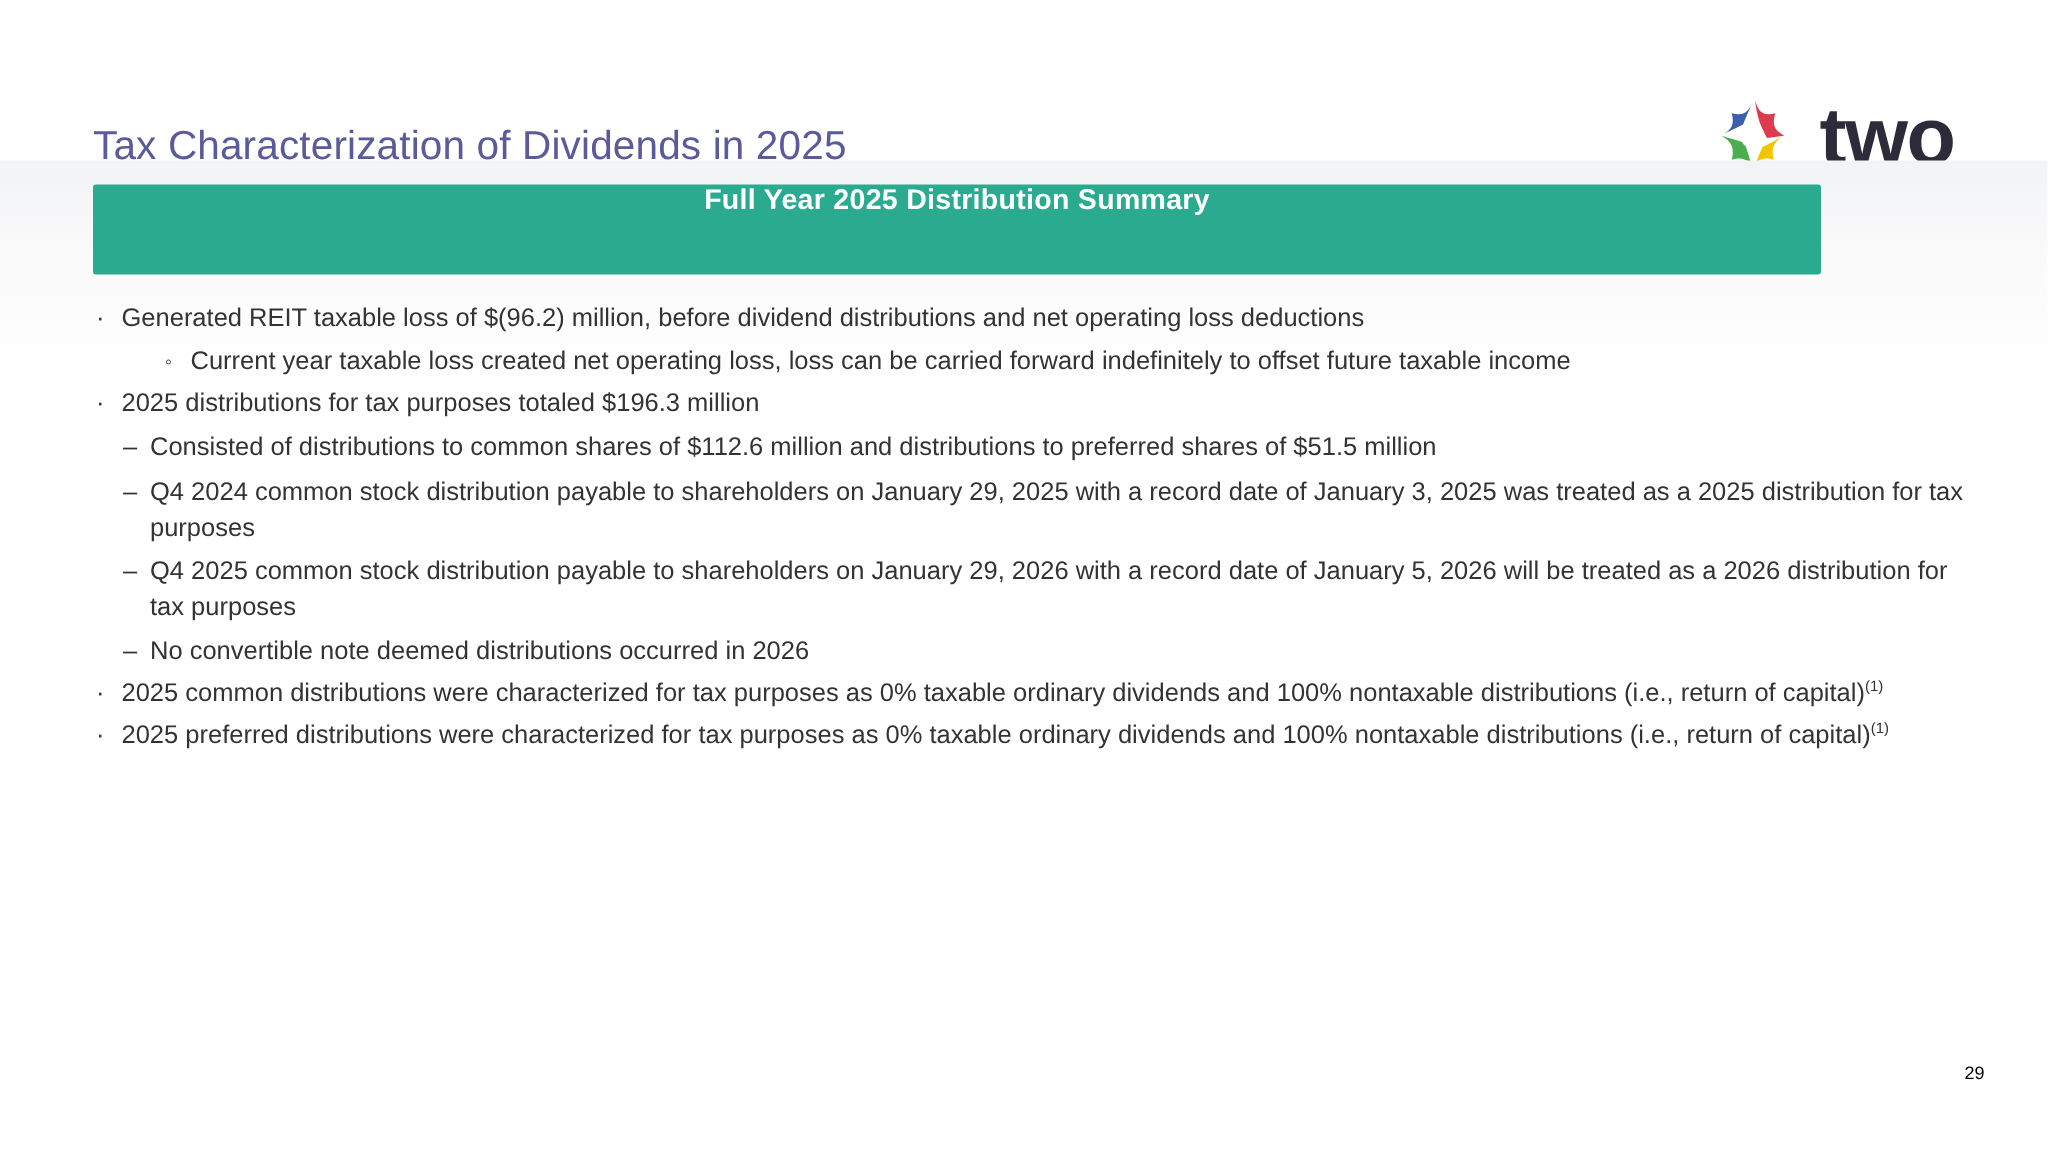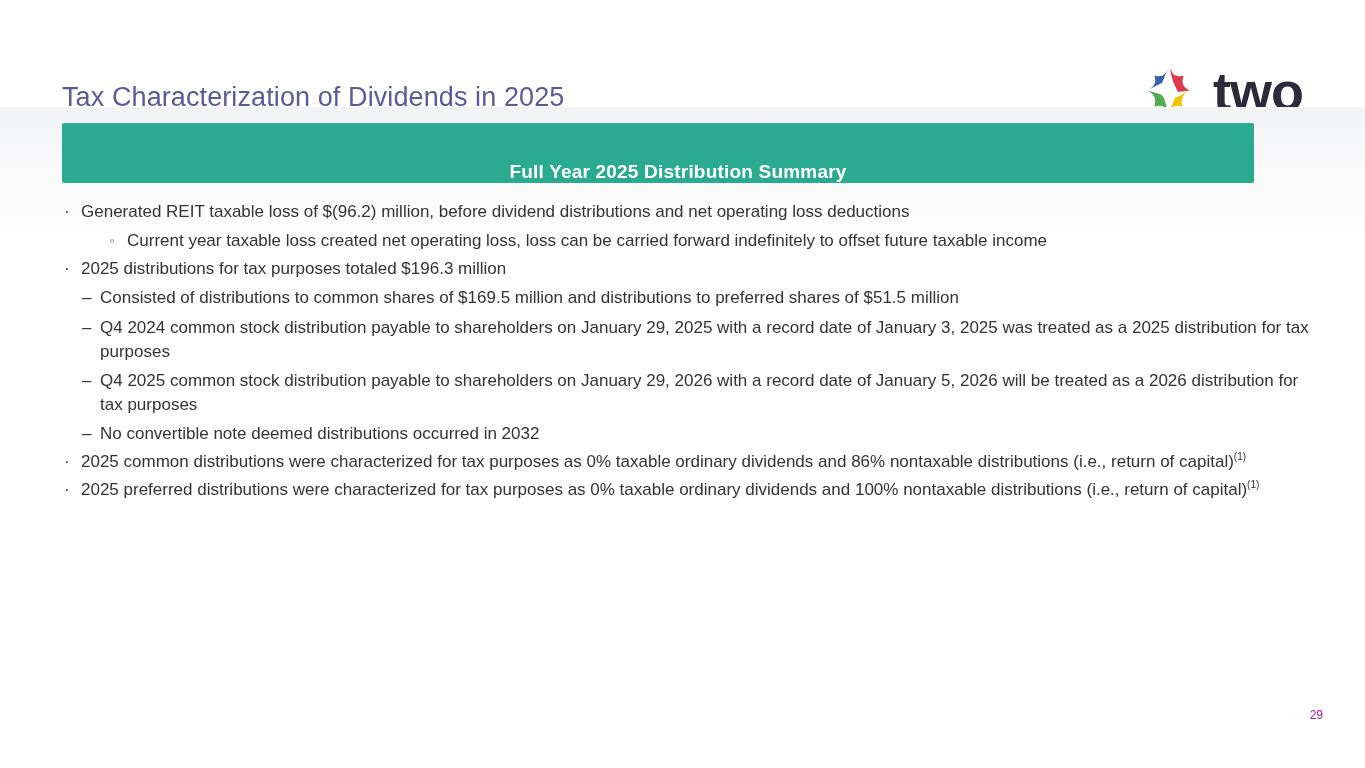--- a/index.html
+++ b/index.html
@@ -73,23 +73,22 @@
   
   .banner {
     position: absolute;
     left: 62px;
     top: 123px;
     width: 1152px;
     height: 60px;
     background: #2aab8f;
     border-radius: 2px;
     display: flex;
-    align-items: flex-end;
+    align-items: flex-start;
     justify-content: center;
-    padding-left: 40px;
   }
   .banner-text {
     color: #ffffff;
     font-size: 19px;
     font-weight: bold;
     letter-spacing: 0.2px;
   }
 
   
   .content {
@@ -128,21 +127,21 @@
     vertical-align: super;
     line-height: 0;
   }
 
   
   .page-num {
     position: absolute;
     right: 42px;
     bottom: 46px;
     font-size: 12px;
-    color: #a21caf;
+    color: #000000;
   }
 </style>
 </head>
 <body>
 
 <div class="slide-header">
   <div class="slide-title">Tax Characterization of Dividends in 2025</div>
 
   <div class="logo">
     <div class="logo-mark">
@@ -176,37 +175,37 @@
     <div class="row lvl3">
       <div class="marker circ">◦</div>
       <div class="txt"><span>Current year taxable loss created net operating loss, loss can be carried forward indefinitely to offset future taxable income</span></div>
     </div>
     <div class="row lvl1">
       <div class="marker">·</div>
       <div class="txt"><span>2025 distributions for tax purposes totaled $196.3 million</span></div>
     </div>
     <div class="row lvl2">
       <div class="marker dash">–</div>
-      <div class="txt"><span>Consisted of distributions to common shares of $169.5 million and distributions to preferred shares of $51.5 million</span></div>
+      <div class="txt"><span>Consisted of distributions to common shares of $112.6 million and distributions to preferred shares of $51.5 million</span></div>
     </div>
     <div class="row lvl2">
       <div class="marker dash">–</div>
       <div class="txt"><span>Q4 2024 common stock distribution payable to shareholders on January 29, 2025 with a record date of January 3, 2025 was treated as a 2025 distribution for tax purposes</span></div>
     </div>
     <div class="row lvl2">
       <div class="marker dash">–</div>
       <div class="txt"><span>Q4 2025 common stock distribution payable to shareholders on January 29, 2026 with a record date of January 5, 2026 will be treated as a 2026 distribution for tax purposes</span></div>
     </div>
     <div class="row lvl2">
       <div class="marker dash">–</div>
-      <div class="txt"><span>No convertible note deemed distributions occurred in 2032</span></div>
-    </div>
-    <div class="row lvl1">
-      <div class="marker">·</div>
-      <div class="txt"><span>2025 common distributions were characterized for tax purposes as 0% taxable ordinary dividends and 86% nontaxable distributions (i.e., return of capital)</span><sup>(1)</sup></div>
+      <div class="txt"><span>No convertible note deemed distributions occurred in 2026</span></div>
+    </div>
+    <div class="row lvl1">
+      <div class="marker">·</div>
+      <div class="txt"><span>2025 common distributions were characterized for tax purposes as 0% taxable ordinary dividends and 100% nontaxable distributions (i.e., return of capital)</span><sup>(1)</sup></div>
     </div>
     <div class="row lvl1">
       <div class="marker">·</div>
       <div class="txt"><span>2025 preferred distributions were characterized for tax purposes as 0% taxable ordinary dividends and 100% nontaxable distributions (i.e., return of capital)</span><sup>(1)</sup></div>
     </div>
   </div>
 
 <div class="page-num">29</div>
 
 </body></html>

